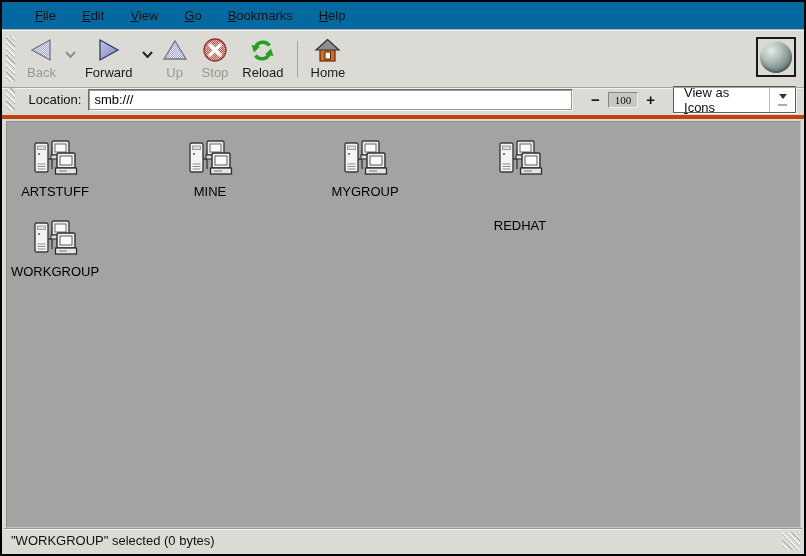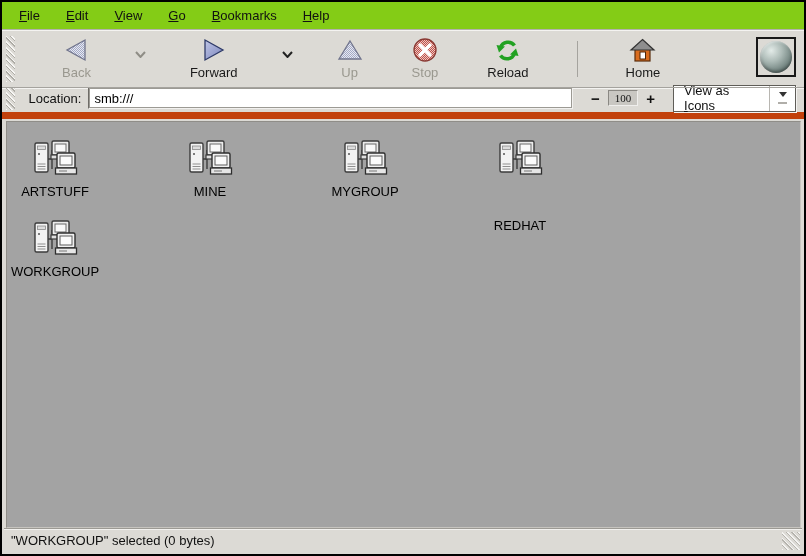--- a/index.html
+++ b/index.html
@@ -11,41 +11,40 @@
     width: 806px; height: 556px;
     background: #dcdad5;
     border: 2px solid #000;
     overflow: hidden;
   }
 
   
   .menubar {
     height: 28px;
     display: flex; align-items: stretch;
-    padding-left: 4px;
+    padding-left: 20px;
     border-bottom: 1px solid #b3b1ac;
-    background: #84cc16;
+    background: #0369a1;
   }
   .menu-item {
     display: flex; align-items: center;
     padding: 0 13px;
     font-size: 13px; color: #111;
     cursor: default;
   }
   .menu-item .u { text-decoration: underline; }
 
   
   .toolbar {
     height: 58px;
     display: flex; align-items: stretch;
     padding: 3px 6px 2px 4px;
     border-bottom: 1px solid #a5a39e;
     box-shadow: inset 0 1px 0 #f4f3f1;
     position: relative;
-    gap: 35px;
   }
   .handle {
     width: 9px; margin: 3px 5px 3px 0;
     background: repeating-linear-gradient(45deg,#f7f6f4 0 1px,#dcdad5 1px 3px,#aeaca6 3px 4px);
   }
   .tbtn {
     display: flex; flex-direction: column; align-items: center; justify-content: flex-start;
     padding: 3px 7px 1px;
     font-size: 13px; color: #1a1a1a;
     cursor: default;
@@ -66,21 +65,21 @@
     width: 32px; height: 32px; border-radius: 50%;
     background: radial-gradient(circle at 35% 30%, #e3ebe8 0%, #aebcb8 35%, #6f817d 70%, #435250 100%);
     box-shadow: inset 0 -2px 3px rgba(0,0,0,.35), inset 1px 1px 2px rgba(255,255,255,.5);
   }
 
   
   .locbar {
     height: 31px;
     display: flex; align-items: center;
     padding: 0 8px 4px 4px;
-    border-bottom: 7px solid #c2410c;
+    border-bottom: 4px solid #c2410c;
     box-shadow: inset 0 1px 0 #f4f3f1;
   }
   .locbar .handle { height: 23px; margin: 0 6px 0 0; }
   .loc-label { font-size: 13px; margin: 0 7px 0 8px; color: #111; }
   .loc-entry {
     width: 506px; height: 22px;
     background: #fff;
     border: 1px solid;
     border-color: #6e6c67 #f2f1ef #f2f1ef #6e6c67;
     outline: 1px solid #9c9a94;

